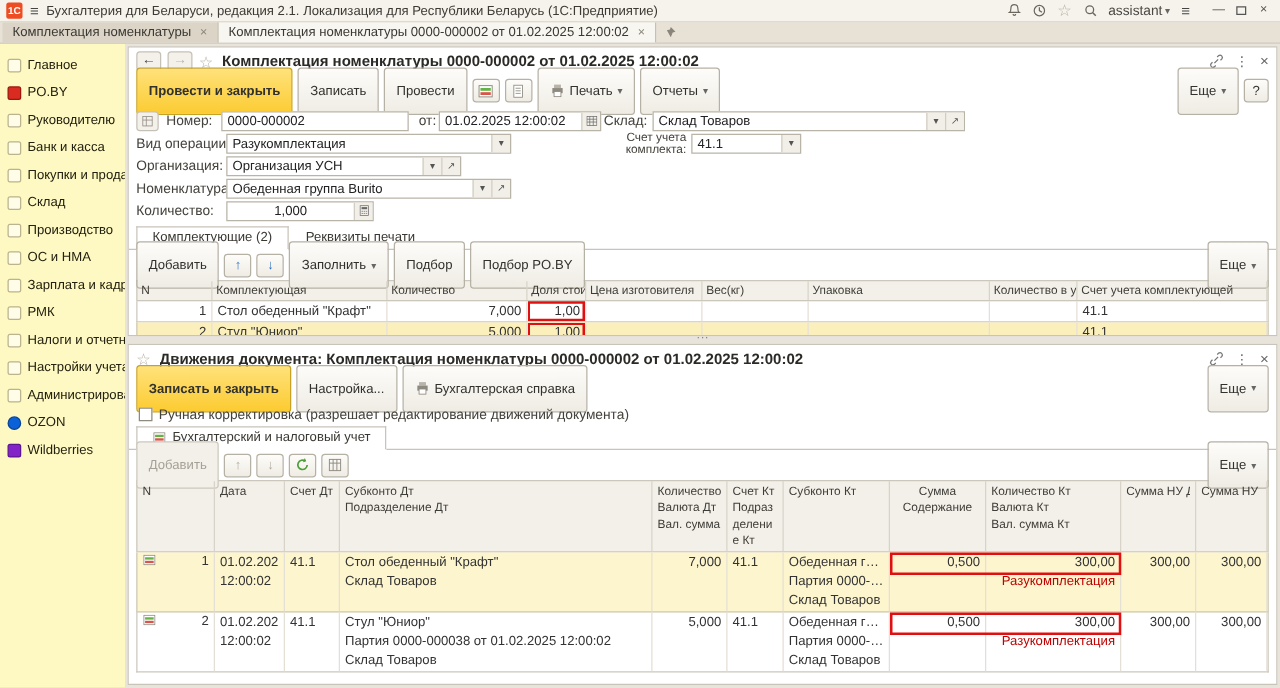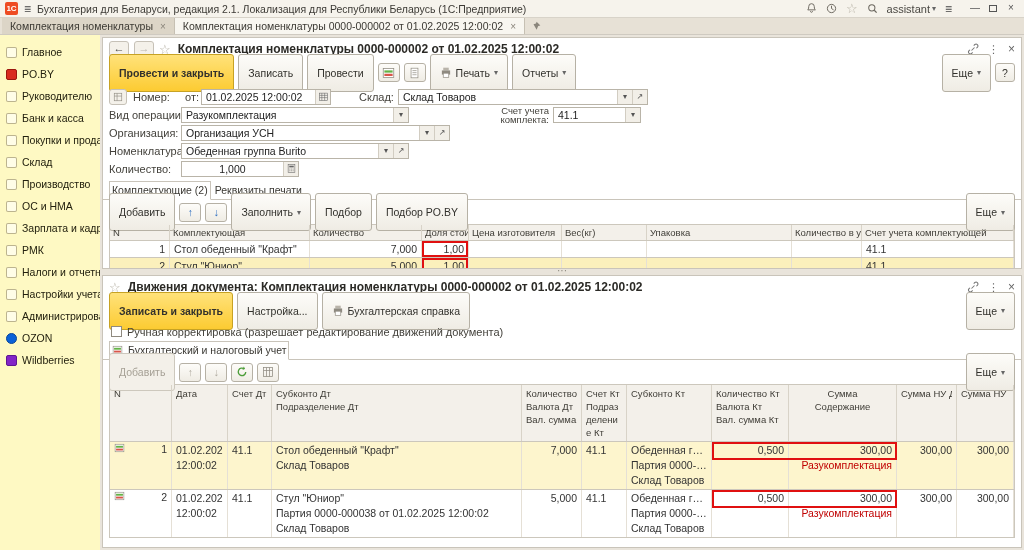--- a/index.html
+++ b/index.html
@@ -64,21 +64,21 @@
   .form-row { height:17px; margin-bottom:1px; display:flex; align-items:center; }
   .flabel { color:#44423c; padding-right:4px; white-space:nowrap; }
   .lblcol { width:72px; flex:none; }
   .field { height:16px; border:1px solid #b9b4a8; background:#fff; display:flex; align-items:stretch; overflow:hidden; flex:none; }
   .fval { flex:1; padding:0 4px; line-height:14px; font-size:10.5px; color:#222; white-space:nowrap; overflow:hidden; }
   .fval.num { text-align:center; }
   .fbtn { width:15px; border-left:1px solid #d2cdc2; background:#f2efe8; color:#555; font-size:8px; line-height:14px; text-align:center; flex:none; display:flex; align-items:center; justify-content:center; }
   .two-line { font-size:9.5px; line-height:9px; text-align:right; color:#44423c; padding-right:4px; }
 
   .tabs2 { padding:0 6px; display:flex; gap:2px; height:20px; align-items:flex-end; border-bottom:1px solid #c9c4ba; }
-  .tab2 { padding:2px 2px 3px; font-size:10.5px; color:#3a3833; display:flex; gap:5px; align-items:center; }
+  .tab2 { padding:2px 12px 3px; font-size:10.5px; color:#3a3833; display:flex; gap:5px; align-items:center; }
   .tab2.active { background:#fff; border:1px solid #c9c4ba; border-bottom:1px solid #fff; margin-bottom:-1px; }
 
   .listbar { height:24px; display:flex; align-items:center; gap:4px; padding:0 6px; }
 
   
   .t1 { margin:0 6px; font-size:10.5px; }
   .t1-head, .t1-row { display:grid; grid-template-columns:60px 140px 112px 47px 93px 85px 145px 70px 1fr; }
   .t1-head { background:#f3f0ea; border:1px solid #ccc7bc; }
   .t1-head > div { padding:2px 3px; border-right:1px solid #d8d3c8; color:#3f3d37; font-size:9.5px; white-space:nowrap; overflow:hidden; }
   .t1-row { border:1px solid #ccc7bc; border-top:none; }
@@ -296,52 +296,55 @@
 
   <div class="formarea">
     <div class="form-row">
       <span class="nav-btn" style="width:18px;">
           <svg width="10" height="10" viewBox="0 0 16 16" style="margin:2px auto;">
             <rect x="2" y="2" width="12" height="12" fill="none" stroke="#8f8a80"></rect>
             <path d="M2 6.5h12M6.5 2v12" stroke="#8f8a80"></path>
           </svg>
         </span>
       <span class="flabel" style="width:44px; margin-left:6px;">Номер:</span>
+      <span class="field" style="width:150px;">
+          <span class="fval">0000-000002</span>
+        </span>
       <span class="flabel" style="margin-left:8px; width:16px;">от:</span>
       <span class="field" style="width:130px;">
           <span class="fval">01.02.2025 12:00:02</span>
           <span class="fbtn">
             <svg width="9" height="9" viewBox="0 0 16 16">
               <rect x="1" y="2" width="14" height="13" fill="none" stroke="#666"></rect>
               <path d="M1 6h14M5 2v13M10 2v13M1 10h14" stroke="#666"></path>
             </svg>
           </span>
         </span>
-      <span class="flabel" style="margin-left:28px;">Склад:</span>
+      <span class="flabel" style="margin-left:2px;">Склад:</span>
       <span class="field" style="width:250px;">
           <span class="fval">Склад Товаров</span>
           <span class="fbtn">▾</span>
           <span class="fbtn">↗</span>
         </span>
     </div>
     <div class="form-row">
       <span class="flabel lblcol">Вид операции:</span>
       <span class="field" style="width:228px;">
           <span class="fval">Разукомплектация</span>
           <span class="fbtn">▾</span>
         </span>
       <span class="two-line" style="margin-left:80px; width:64px;"><span>Счет учета</span><br><span>комплекта:</span></span>
       <span class="field" style="width:88px;">
           <span class="fval">41.1</span>
           <span class="fbtn">▾</span>
         </span>
     </div>
     <div class="form-row">
       <span class="flabel lblcol">Организация:</span>
-      <span class="field" style="width:269px;">
+      <span class="field" style="width:188px;">
           <span class="fval">Организация УСН</span>
           <span class="fbtn">▾</span>
           <span class="fbtn">↗</span>
         </span>
     </div>
     <div class="form-row">
       <span class="flabel lblcol">Номенклатура:</span>
       <span class="field" style="width:228px;">
           <span class="fval">Обеденная группа Burito</span>
           <span class="fbtn">▾</span>
@@ -521,28 +524,28 @@
           <div class="hl">Валюта Дт</div>
           <div class="hl">Вал. сумма Дт</div>
         </div>
       <div class="hc">
           <div class="hl">Счет Кт</div>
           <div class="hl wrap">Подразделение Кт</div>
         </div>
       <div class="hc">
           <div class="hl">Субконто Кт</div>
         </div>
+      <div class="hc center">
+          <div class="hl">Сумма</div>
+          <div class="hl">Содержание</div>
+        </div>
       <div class="hc">
           <div class="hl">Количество Кт</div>
           <div class="hl">Валюта Кт</div>
           <div class="hl">Вал. сумма Кт</div>
-        </div>
-      <div class="hc center">
-          <div class="hl">Сумма</div>
-          <div class="hl">Содержание</div>
         </div>
       <div class="hc">
           <div class="hl">Сумма НУ Дт</div>
         </div>
       <div class="hc">
           <div class="hl">Сумма НУ Кт</div>
         </div>
     </div>
 
     <div class="t2-row selected">

